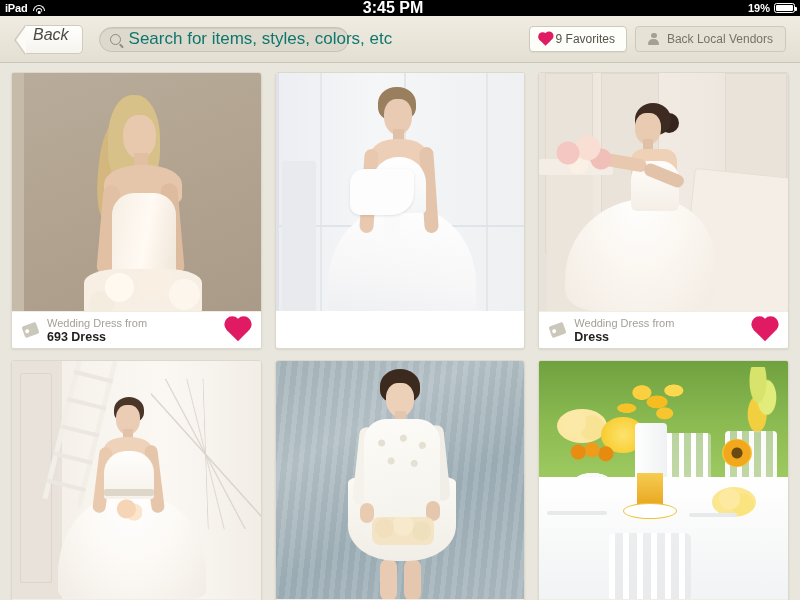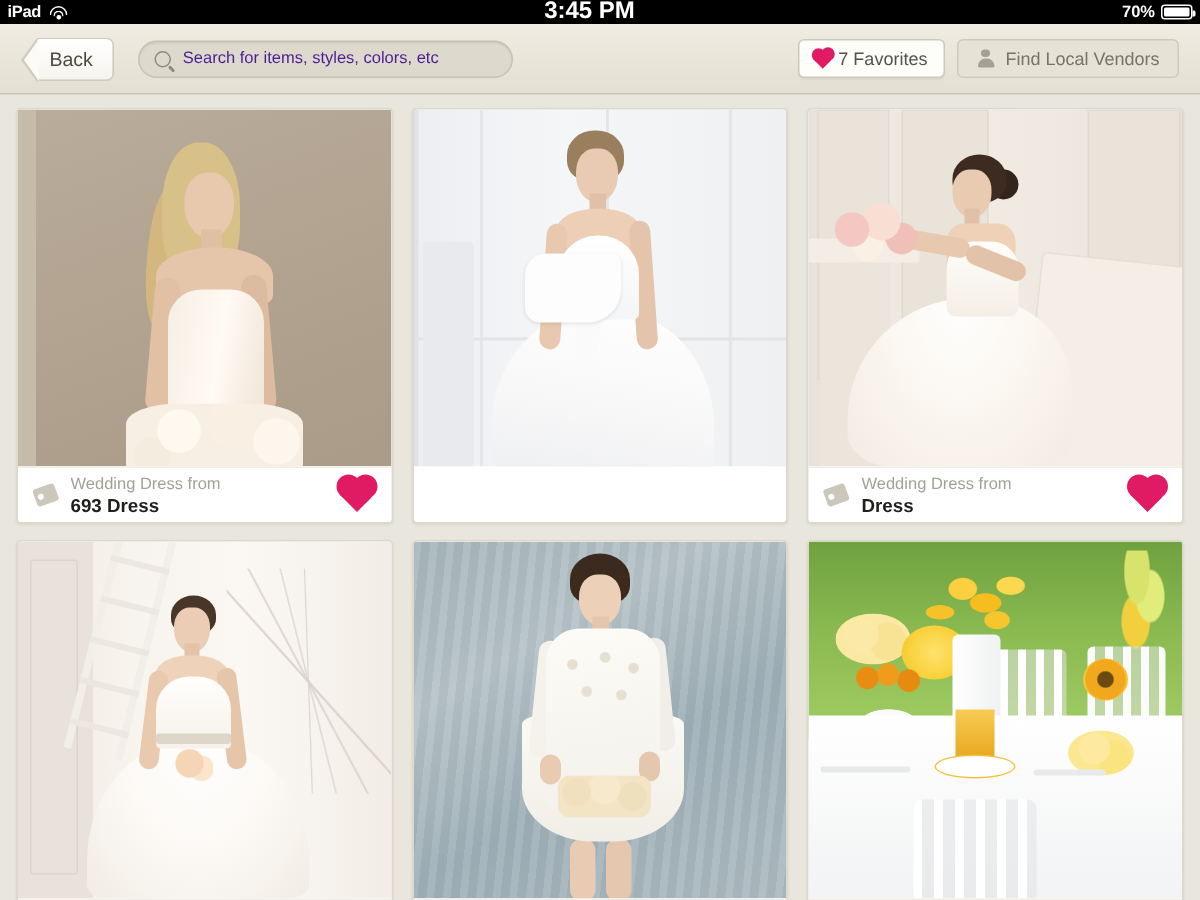--- a/index.html
+++ b/index.html
@@ -15,21 +15,21 @@
     height: 16px;
     background: #000;
     color: #fff;
     font-size: 11px;
     font-weight: bold;
     display: flex;
     align-items: center;
     padding: 0 5px;
     position: relative;
   }
-  .sb-left { display: flex; align-items: center; gap: 5px; }
+  .sb-left { display: flex; align-items: flex-end; gap: 5px; }
   .sb-device { font-size: 11px; letter-spacing: -0.2px; }
   .wifi-icon { display: inline-block; width: 13px; height: 10px; position: relative; }
   .wifi-icon i {
     position: absolute; left: 50%; bottom: 0;
     border: 1.4px solid #fff; border-bottom: none;
     border-radius: 50% 50% 0 0 / 100% 100% 0 0;
     transform: translateX(-50%);
   }
   .wifi-icon i.a { width: 12px; height: 6px; bottom: 3px; }
   .wifi-icon i.b { width: 7px;  height: 4px; bottom: 2px; }
@@ -62,26 +62,27 @@
     align-items: center;
     padding: 0 12px;
     position: relative;
   }
   .back-btn {
     height: 29px;
     background: linear-gradient(to bottom, #ffffff 0%, #f6f4ee 100%);
     border: 1px solid #cfcbbe;
     border-left: none;
     border-radius: 3px 5px 5px 3px;
-    display: flex; align-items: center;
+    display: flex; align-items: flex-start;
     padding: 0 13px 0 9px;
-    font-size: 13px; color: #4a4a44;
+    font-size: 16px; color: #4a4a44;
     margin-left: 12px;
     position: relative;
     box-shadow: 0 1px 0 rgba(255,255,255,0.7) inset;
+    font-style: italic;
   }
   .back-btn::before {
     content: "";
     position: absolute; left: -10px; top: -1px;
     width: 0; height: 0;
     border-top: 15.5px solid transparent;
     border-bottom: 15.5px solid transparent;
     border-right: 11px solid #cfcbbe;
   }
   .back-btn::after {
@@ -110,21 +111,21 @@
     border-radius: 50%;
     position: relative; flex: none;
   }
   .mag-icon::after {
     content: ""; position: absolute;
     right: -4px; bottom: -3px;
     width: 5px; height: 1.7px; background: #8e8a7c;
     transform: rotate(45deg); border-radius: 1px;
   }
   .search-placeholder {
-    margin-left: 8px; font-size: 11px; color: #4c1d95;
+    margin-left: 8px; font-size: 17px; color: #0f766e;
     white-space: nowrap;
   }
 
   .logo {
     position: absolute; left: 50%; top: 50%;
     transform: translate(-50%, -50%);
     font-size: 26px; color: #c9c5b8;
     letter-spacing: 0.5px;
     font-family: "DejaVu Sans", sans-serif;
   }
@@ -420,46 +421,46 @@
   <div class="sb-left">
     <span class="sb-device">iPad</span>
     <span class="wifi-icon">
         <i class="a"></i>
         <i class="b"></i>
         <i class="c"></i>
       </span>
   </div>
   <div class="sb-center">3:45 PM</div>
   <div class="sb-right">
-    <span>70%</span>
+    <span>19%</span>
     <span class="battery">
         <span></span>
       </span>
   </div>
 </div>
 
 <div class="header">
   <div class="back-btn">
     <span class="back-label">Back</span>
   </div>
 
   <div class="search-wrap">
     <span class="mag-icon"></span>
     <span class="search-placeholder">Search for items, styles, colors, etc</span>
   </div>
 
 
   <div class="header-right">
     <div class="fav-btn">
       <span class="heart h-sm"></span>
-      <span>7 Favorites</span>
+      <span>9 Favorites</span>
     </div>
     <div class="vendors-btn">
       <span class="person-icon"></span>
-      <span>Find Local Vendors</span>
+      <span>Back Local Vendors</span>
     </div>
   </div>
 </div>
 
 <div class="grid">
 
   <div class="card">
     <div class="card-img">
       <div class="ph p1">
         <div class="wall-edge"></div>

